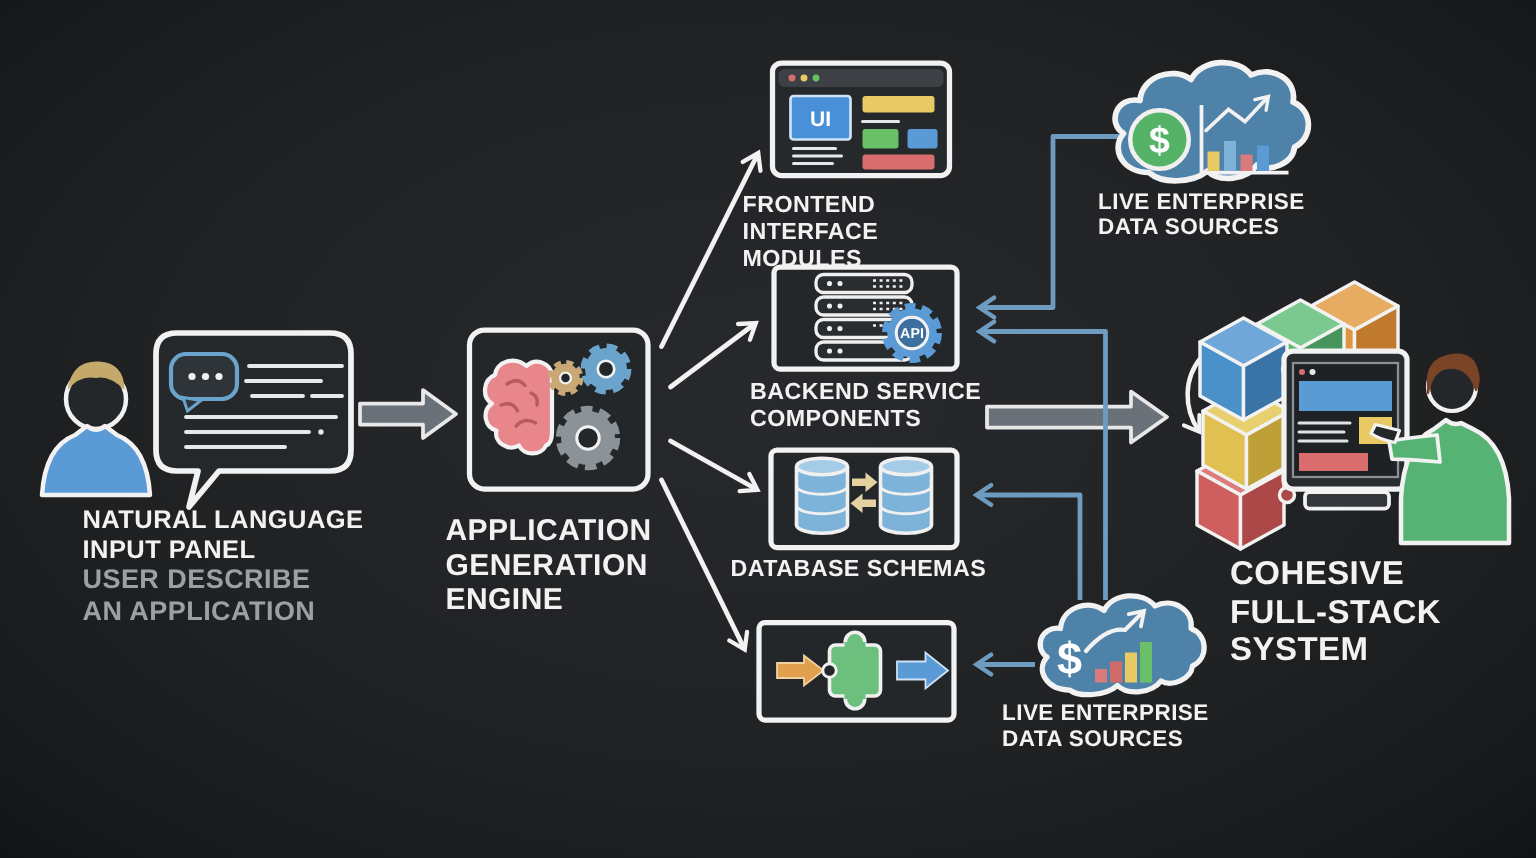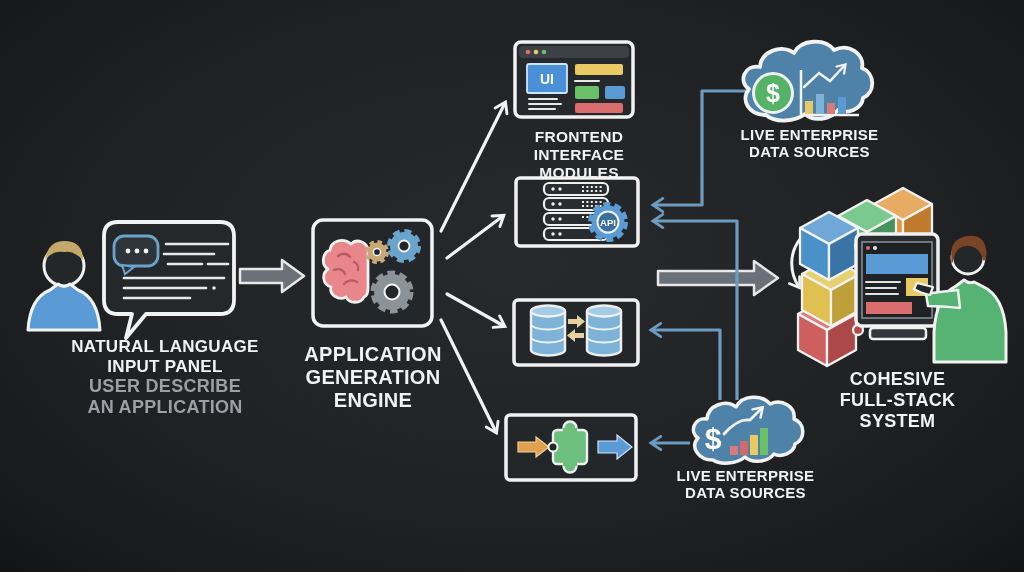--- a/index.html
+++ b/index.html
@@ -3,21 +3,21 @@
 <meta charset="utf-8">
 <style>
   html,body{margin:0;padding:0;background:#0e0f11;}
   #stage{
     position:relative;width:1024px;height:572px;overflow:hidden;
     font-family:Liberation Sans, sans-serif;
     background:radial-gradient(ellipse 75% 80% at 50% 46%, #27292c 0%, #202224 52%, #17191b 84%, #101113 100%);
   }
   #art{position:absolute;left:0;top:0;}
   .lbl{
-    position:absolute;text-align:center;white-space:pre-line;
+    position:absolute;white-space:pre-line;
     font-weight:bold;color:#f2f2f2;line-height:1.16;letter-spacing:.3px;
   }
   .lbl.muted{color:#9aa0a6;}
 </style>
 </head>
 <body>
 
 <div id="stage">
 
 <svg id="art" width="1024" height="572" viewBox="0 0 1024 572">
@@ -293,25 +293,28 @@
   <div class="lbl muted" style="left:55px; top:376px; width:220px; font-size:18px;">USER DESCRIBE
 AN APPLICATION</div>
 
   <div class="lbl" style="left:297px; top:343px; width:152px; font-size:20px;">APPLICATION
 GENERATION
 ENGINE</div>
 
   <div class="lbl" style="left:495px; top:128px; width:168px; font-size:15.5px;">FRONTEND INTERFACE
 MODULES</div>
 
-
+  <div class="lbl" style="left:500px; top:253px; width:155px; font-size:15.5px;">BACKEND SERVICE
+COMPONENTS</div>
+
+  <div class="lbl" style="left:487px; top:371px; width:178px; font-size:15.5px;">DATABASE SCHEMAS</div>
 
 
   <div class="lbl" style="left:732px; top:126px; width:155px; font-size:15px;">LIVE ENTERPRISE
 DATA SOURCES</div>
 
   <div class="lbl" style="left:668px; top:467px; width:155px; font-size:15px;">LIVE ENTERPRISE
 DATA SOURCES</div>
 
-  <div class="lbl" style="left:820px; top:369px; width:155px; font-size:18px;">COHESIVE
+  <div class="lbl" style="left:820px; top:369px; width:155px; font-size:22px;">COHESIVE
 FULL-STACK
 SYSTEM</div>
 </div>
 
 </body></html>

